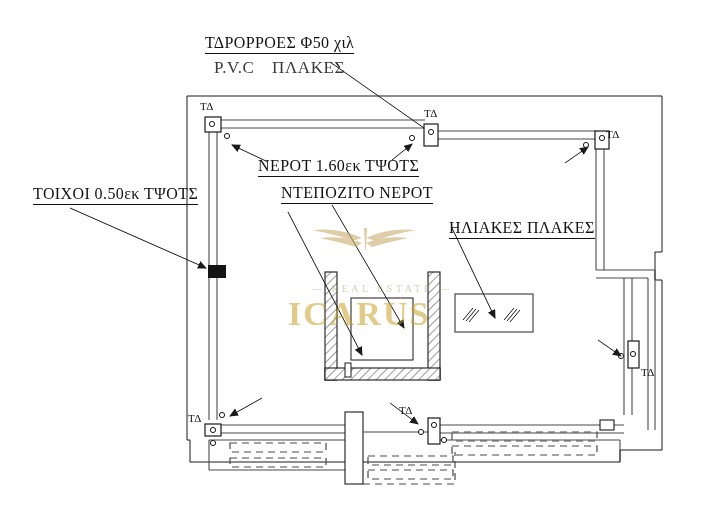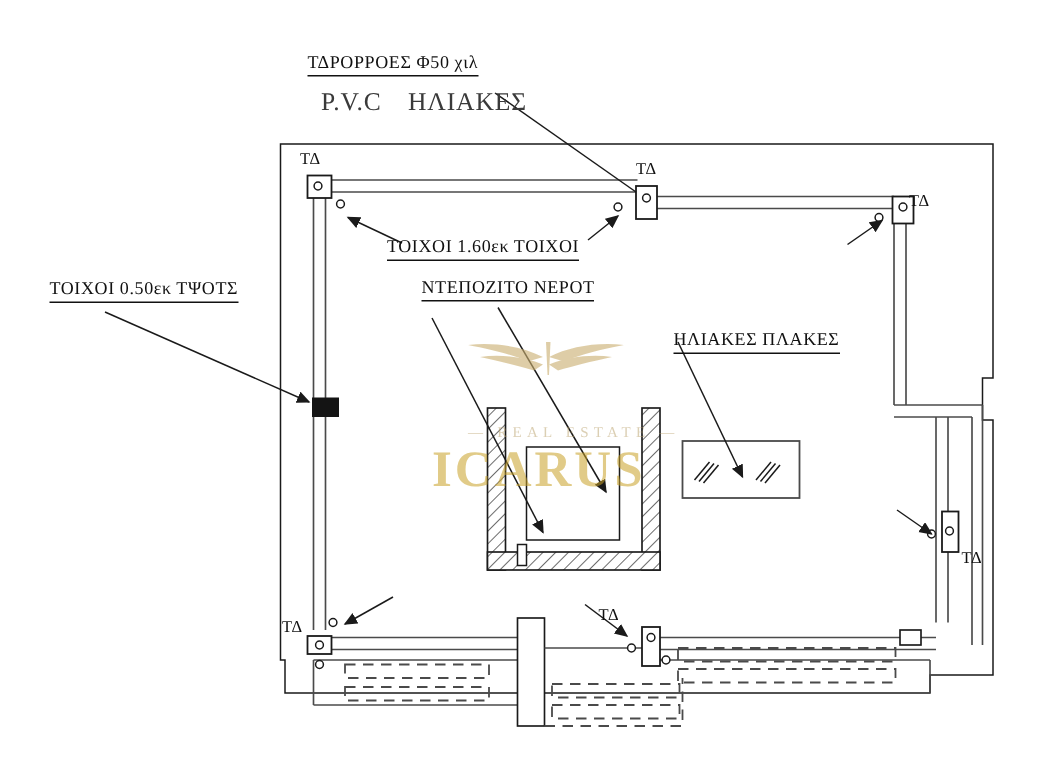--- a/index.html
+++ b/index.html
@@ -34,21 +34,21 @@
   }
   .td-lbl {
     position: absolute;
     white-space: nowrap;
     color: #111111;
     font-family: "Liberation Serif", serif;
     font-size: 11px;
     letter-spacing: 0.5px;
   }
   .note-main {
-    font-size: 12px;
+    font-size: 16px;
     letter-spacing: 0.4px;
   }
   .note-sub {
     font-size: 17px;
     letter-spacing: 0.6px;
     color: #3a3a3a;
   }
 </style>
 </head>
 <body>
@@ -232,25 +232,25 @@
         <path d="M366 243 C 378 238, 394 236, 408 238 C 394 241, 382 244, 372 247 Z"></path>
         <path d="M364 228 L 367 228 L 366 250 L 365 250 Z"></path>
       </g>
     </g>
   </svg>
 
   <div class="lbl note-main lbl-under" style="left:205px; top:34px;">ΤΔΡΟΡΡΟΕΣ Φ50 χιλ</div>
 
   <div class="lbl note-sub" style="left:214px; top:58px;">P.V.C</div>
 
-  <div class="lbl note-sub" style="left:272px; top:58px;">ΗΛΙΑΚΕΣ</div>
+  <div class="lbl note-sub" style="left:272px; top:58px;">ΠΛΑΚΕΣ</div>
 
   <div class="lbl note-main lbl-under" style="left:33px; top:185px;">ΤΟΙΧΟΙ 0.50εκ ΤΨΟΤΣ</div>
 
-  <div class="lbl note-main lbl-under" style="left:258px; top:157px;">ΤΟΙΧΟΙ 1.60εκ ΤΟΙΧΟΙ</div>
+  <div class="lbl note-main lbl-under" style="left:258px; top:157px;">ΝΕΡΟΤ 1.60εκ ΤΨΟΤΣ</div>
 
   <div class="lbl note-main lbl-under" style="left:281px; top:184px;">ΝΤΕΠΟΖΙΤΟ ΝΕΡΟΤ</div>
 
   <div class="lbl note-main lbl-under" style="left:449px; top:219px;">ΗΛΙΑΚΕΣ ΠΛΑΚΕΣ</div>
 
   <div class="td-lbl" style="left:200px; top:100px;">ΤΔ</div>
   <div class="td-lbl" style="left:424px; top:107px;">ΤΔ</div>
   <div class="td-lbl" style="left:606px; top:128px;">ΤΔ</div>
   <div class="td-lbl" style="left:641px; top:366px;">ΤΔ</div>
   <div class="td-lbl" style="left:188px; top:412px;">ΤΔ</div>

